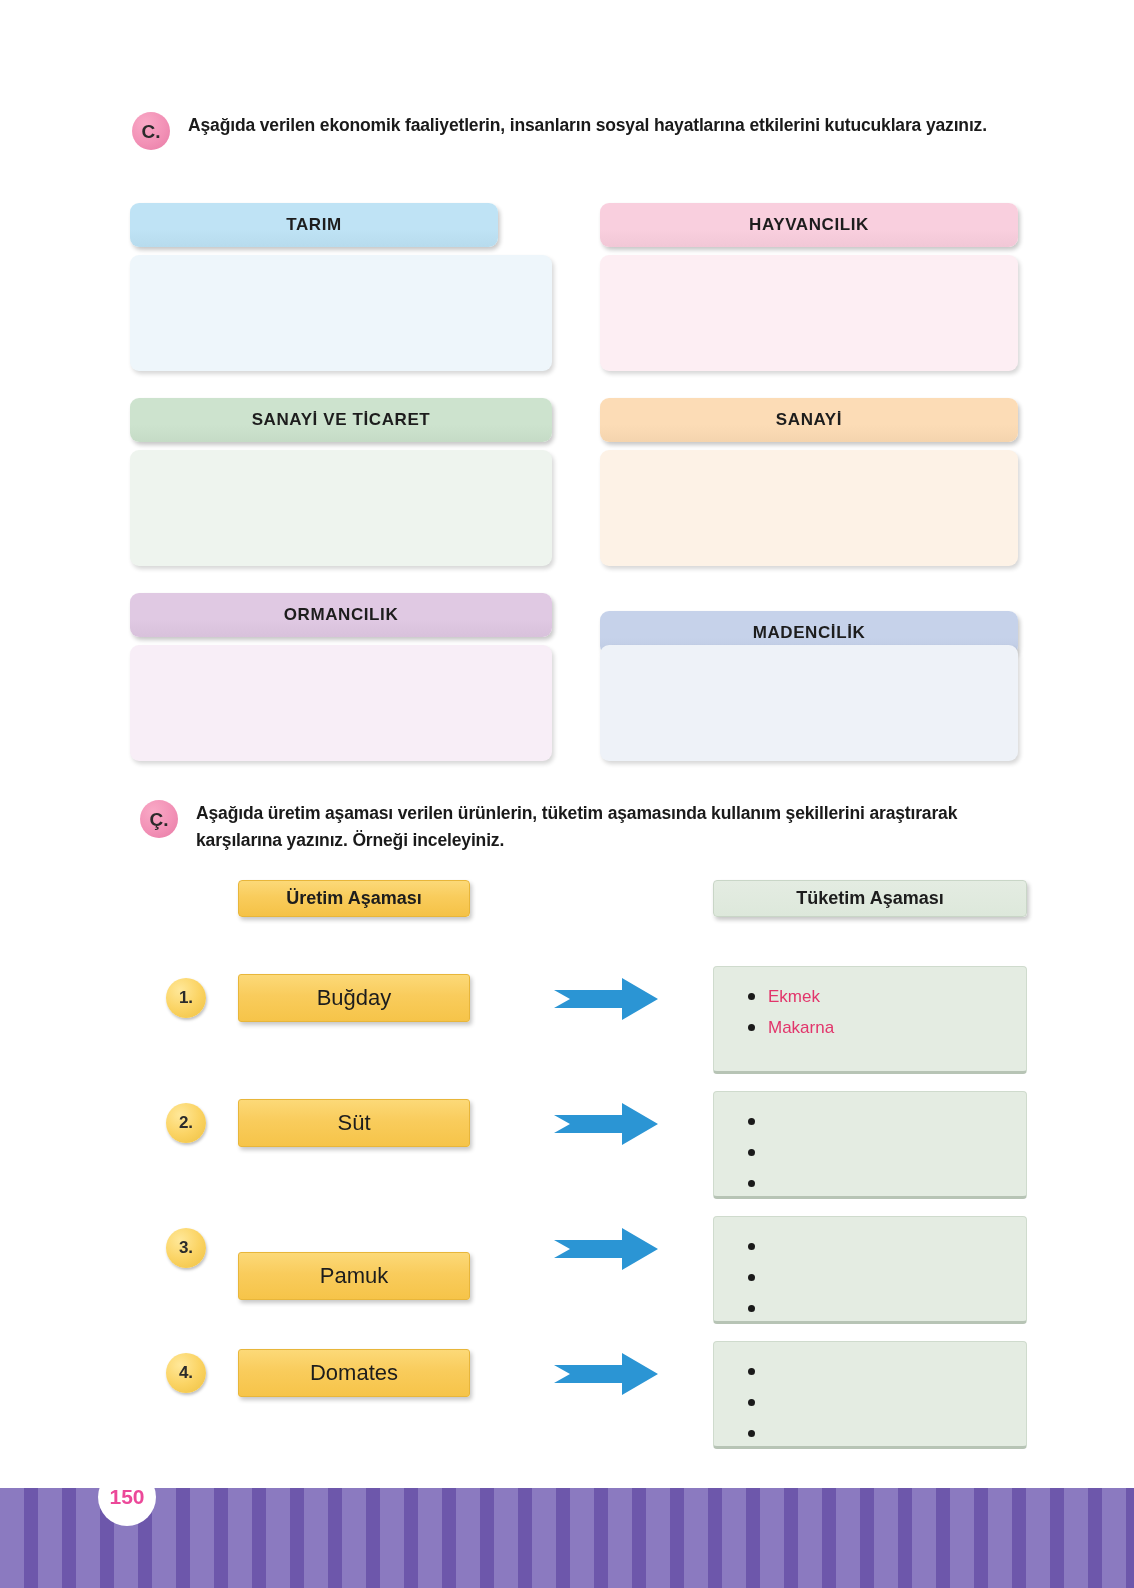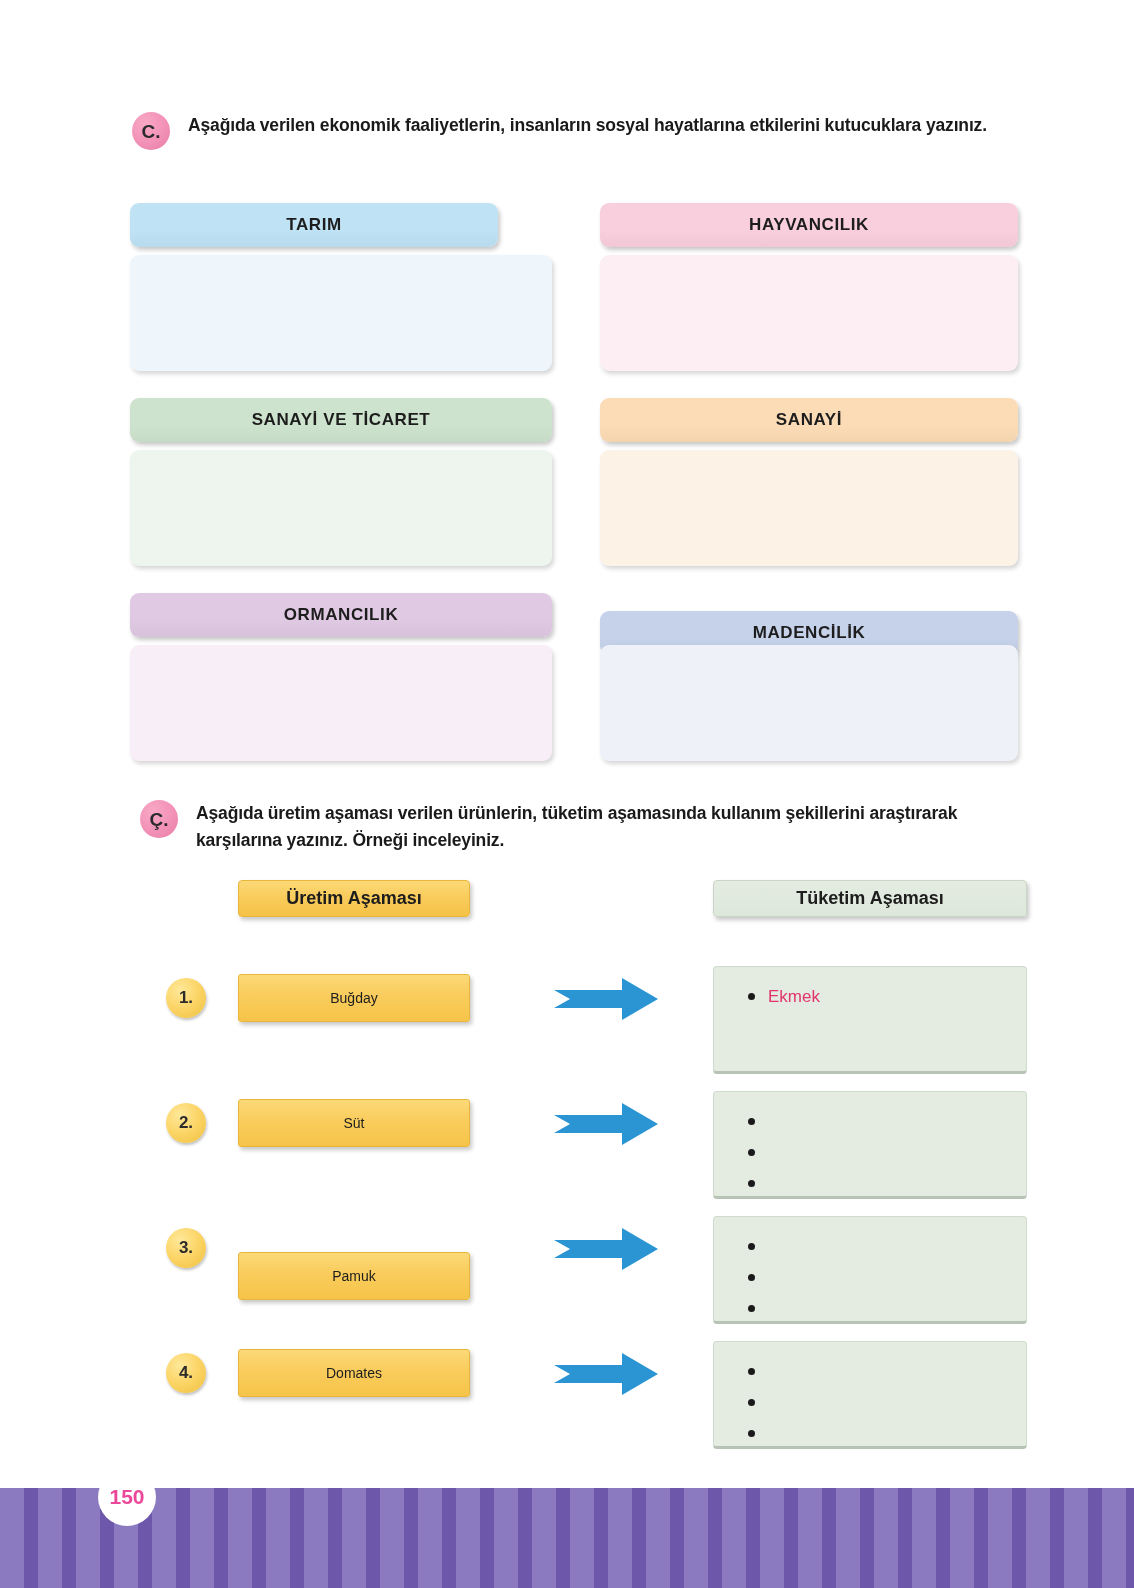--- a/index.html
+++ b/index.html
@@ -101,21 +101,21 @@
     justify-content: center;
     box-shadow: 1px 2px 3px rgba(0,0,0,0.25);
   }
 
   .product-box {
     position: absolute;
     height: 48px;
     display: flex;
     align-items: center;
     justify-content: center;
-    font-size: 14px;
+    font-size: 22px;
     color: #1d1d1d;
     background: linear-gradient(to bottom, #fcd978 0%, #f9cc5c 45%, #f6c449 100%);
     border: 1px solid #e8b63a;
     border-radius: 3px;
     box-shadow: 2px 3px 4px rgba(0,0,0,0.22);
   }
 
   .arrow-cell { position: absolute; }
 
   .answer-box {
@@ -206,20 +206,21 @@
 
   <div id="production-rows">
       <div class="num-badge" style="left: 166px; top: 978px;">1.</div>
       <div class="product-box" style="left: 238px; top: 974px; width: 232px;">Buğday</div>
       <div class="arrow-cell" style="left: 552px; top: 976px; width: 110px; height: 46px;"><svg width="110" height="46" viewBox="0 0 110 46">
           <path d="M2 14 L18 23 L2 32 L70 32 L70 44 L106 23 L70 2 L70 14 Z" fill="#2b95d4"></path>
         </svg></div>
       <div class="answer-box" style="left: 713px; top: 950px; width: 314px; height: 108px;">
         <ul class="answer-list">
           <li class="answer-item">Ekmek</li>
+          <li class="answer-item">Makarna</li>
         </ul>
       </div>
       <div class="num-badge" style="left: 166px; top: 1103px;">2.</div>
       <div class="product-box" style="left: 238px; top: 1099px; width: 232px;">Süt</div>
       <div class="arrow-cell" style="left: 552px; top: 1101px; width: 110px; height: 46px;"><svg width="110" height="46" viewBox="0 0 110 46">
           <path d="M2 14 L18 23 L2 32 L70 32 L70 44 L106 23 L70 2 L70 14 Z" fill="#2b95d4"></path>
         </svg></div>
       <div class="answer-box" style="left: 713px; top: 1075px; width: 314px; height: 108px;">
         <ul class="answer-list">
           <li class="answer-item"></li>

